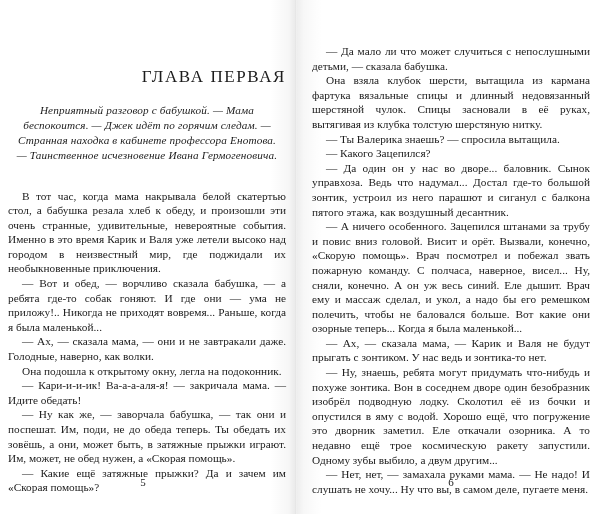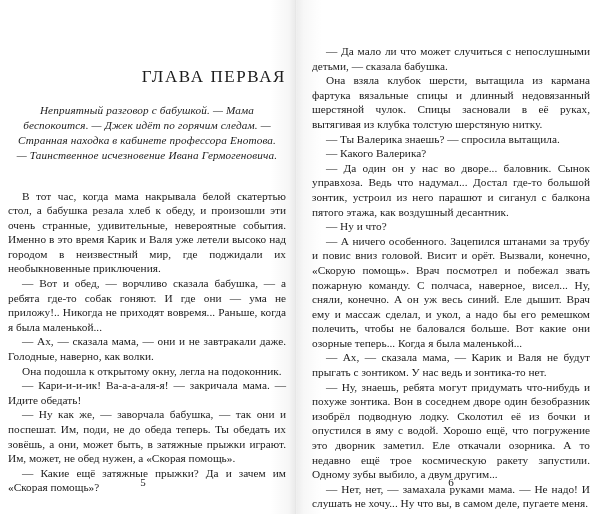--- a/index.html
+++ b/index.html
@@ -126,23 +126,22 @@
 
     <div class="folio folio-left">5</div>
   </div>
 
   <div class="page page-right">
 
     <div class="body-block right">
       <p class="para">— Да мало ли что может случиться с непослушными детьми, — сказала бабушка.</p>
       <p class="para">Она взяла клубок шерсти, вытащила из кармана фартука вязальные спицы и длинный недовязанный шерстяной чулок. Спицы засновали в её руках, вытягивая из клубка толстую шерстяную нитку.</p>
       <p class="para">— Ты Валерика знаешь? — спросила вытащила.</p>
-      <p class="para">— Какого Валерика?</p>
+      <p class="para">— Какого Зацепился?</p>
       <p class="para">— Да один он у нас во дворе... баловник. Сынок управхоза. Ведь что надумал... Достал где-то большой зонтик, устроил из него парашют и сиганул с балкона пятого этажа, как воздушный десантник.</p>
-      <p class="para">— Ну и что?</p>
       <p class="para">— А ничего особенного. Зацепился штанами за трубу и повис вниз головой. Висит и орёт. Вызвали, конечно, «Скорую помощь». Врач посмотрел и побежал звать пожарную команду. С полчаса, наверное, висел... Ну, сняли, конечно. А он уж весь синий. Еле дышит. Врач ему и массаж сделал, и укол, а надо бы его ремешком полечить, чтобы не баловался больше. Вот какие они озорные теперь... Когда я была маленькой...</p>
       <p class="para">— Ах, — сказала мама, — Карик и Валя не будут прыгать с зонтиком. У нас ведь и зонтика-то нет.</p>
       <p class="para">— Ну, знаешь, ребята могут придумать что-нибудь и похуже зонтика. Вон в соседнем дворе один безобразник изобрёл подводную лодку. Сколотил её из бочки и опустился в яму с водой. Хорошо ещё, что погружение это дворник заметил. Еле откачали озорника. А то недавно ещё трое космическую ракету запустили. Одному зубы выбило, а двум другим...</p>
       <p class="para">— Нет, нет, — замахала руками мама. — Не надо! И слушать не хочу... Ну что вы, в самом деле, пугаете меня.</p>
     </div>
 
     <div class="folio folio-right">6</div>
   </div>
 
   <div class="gutter"></div>

